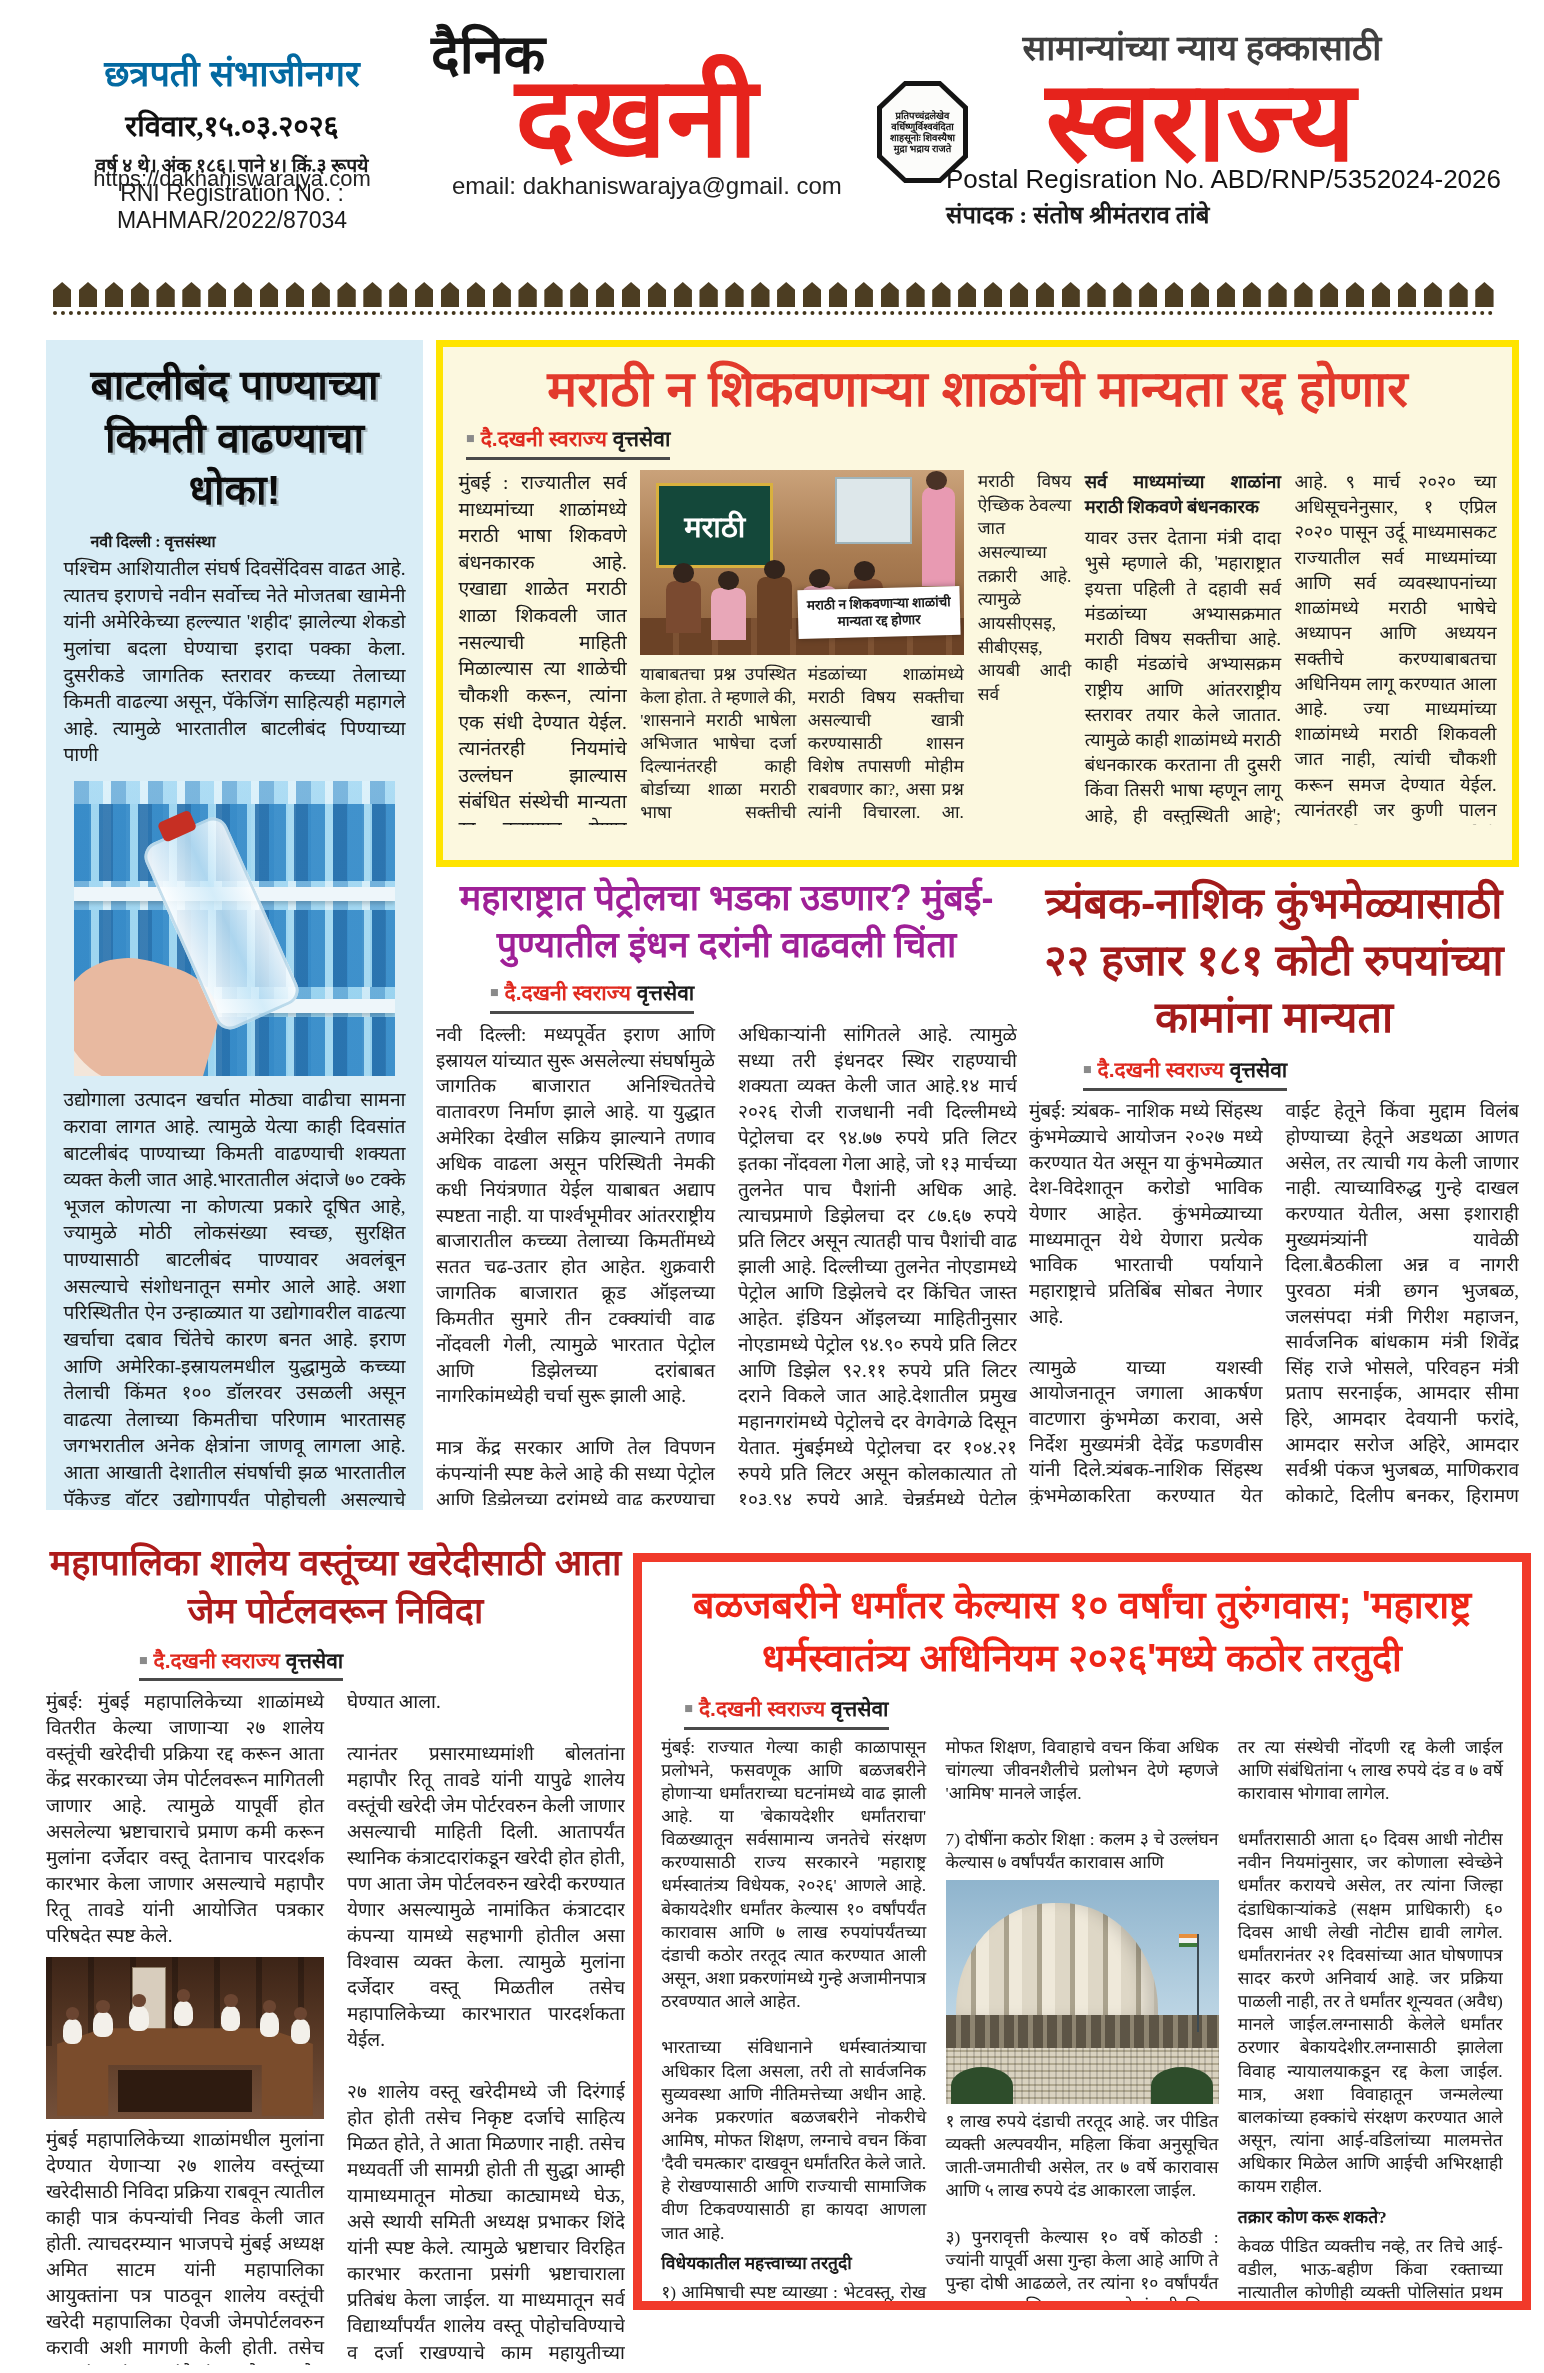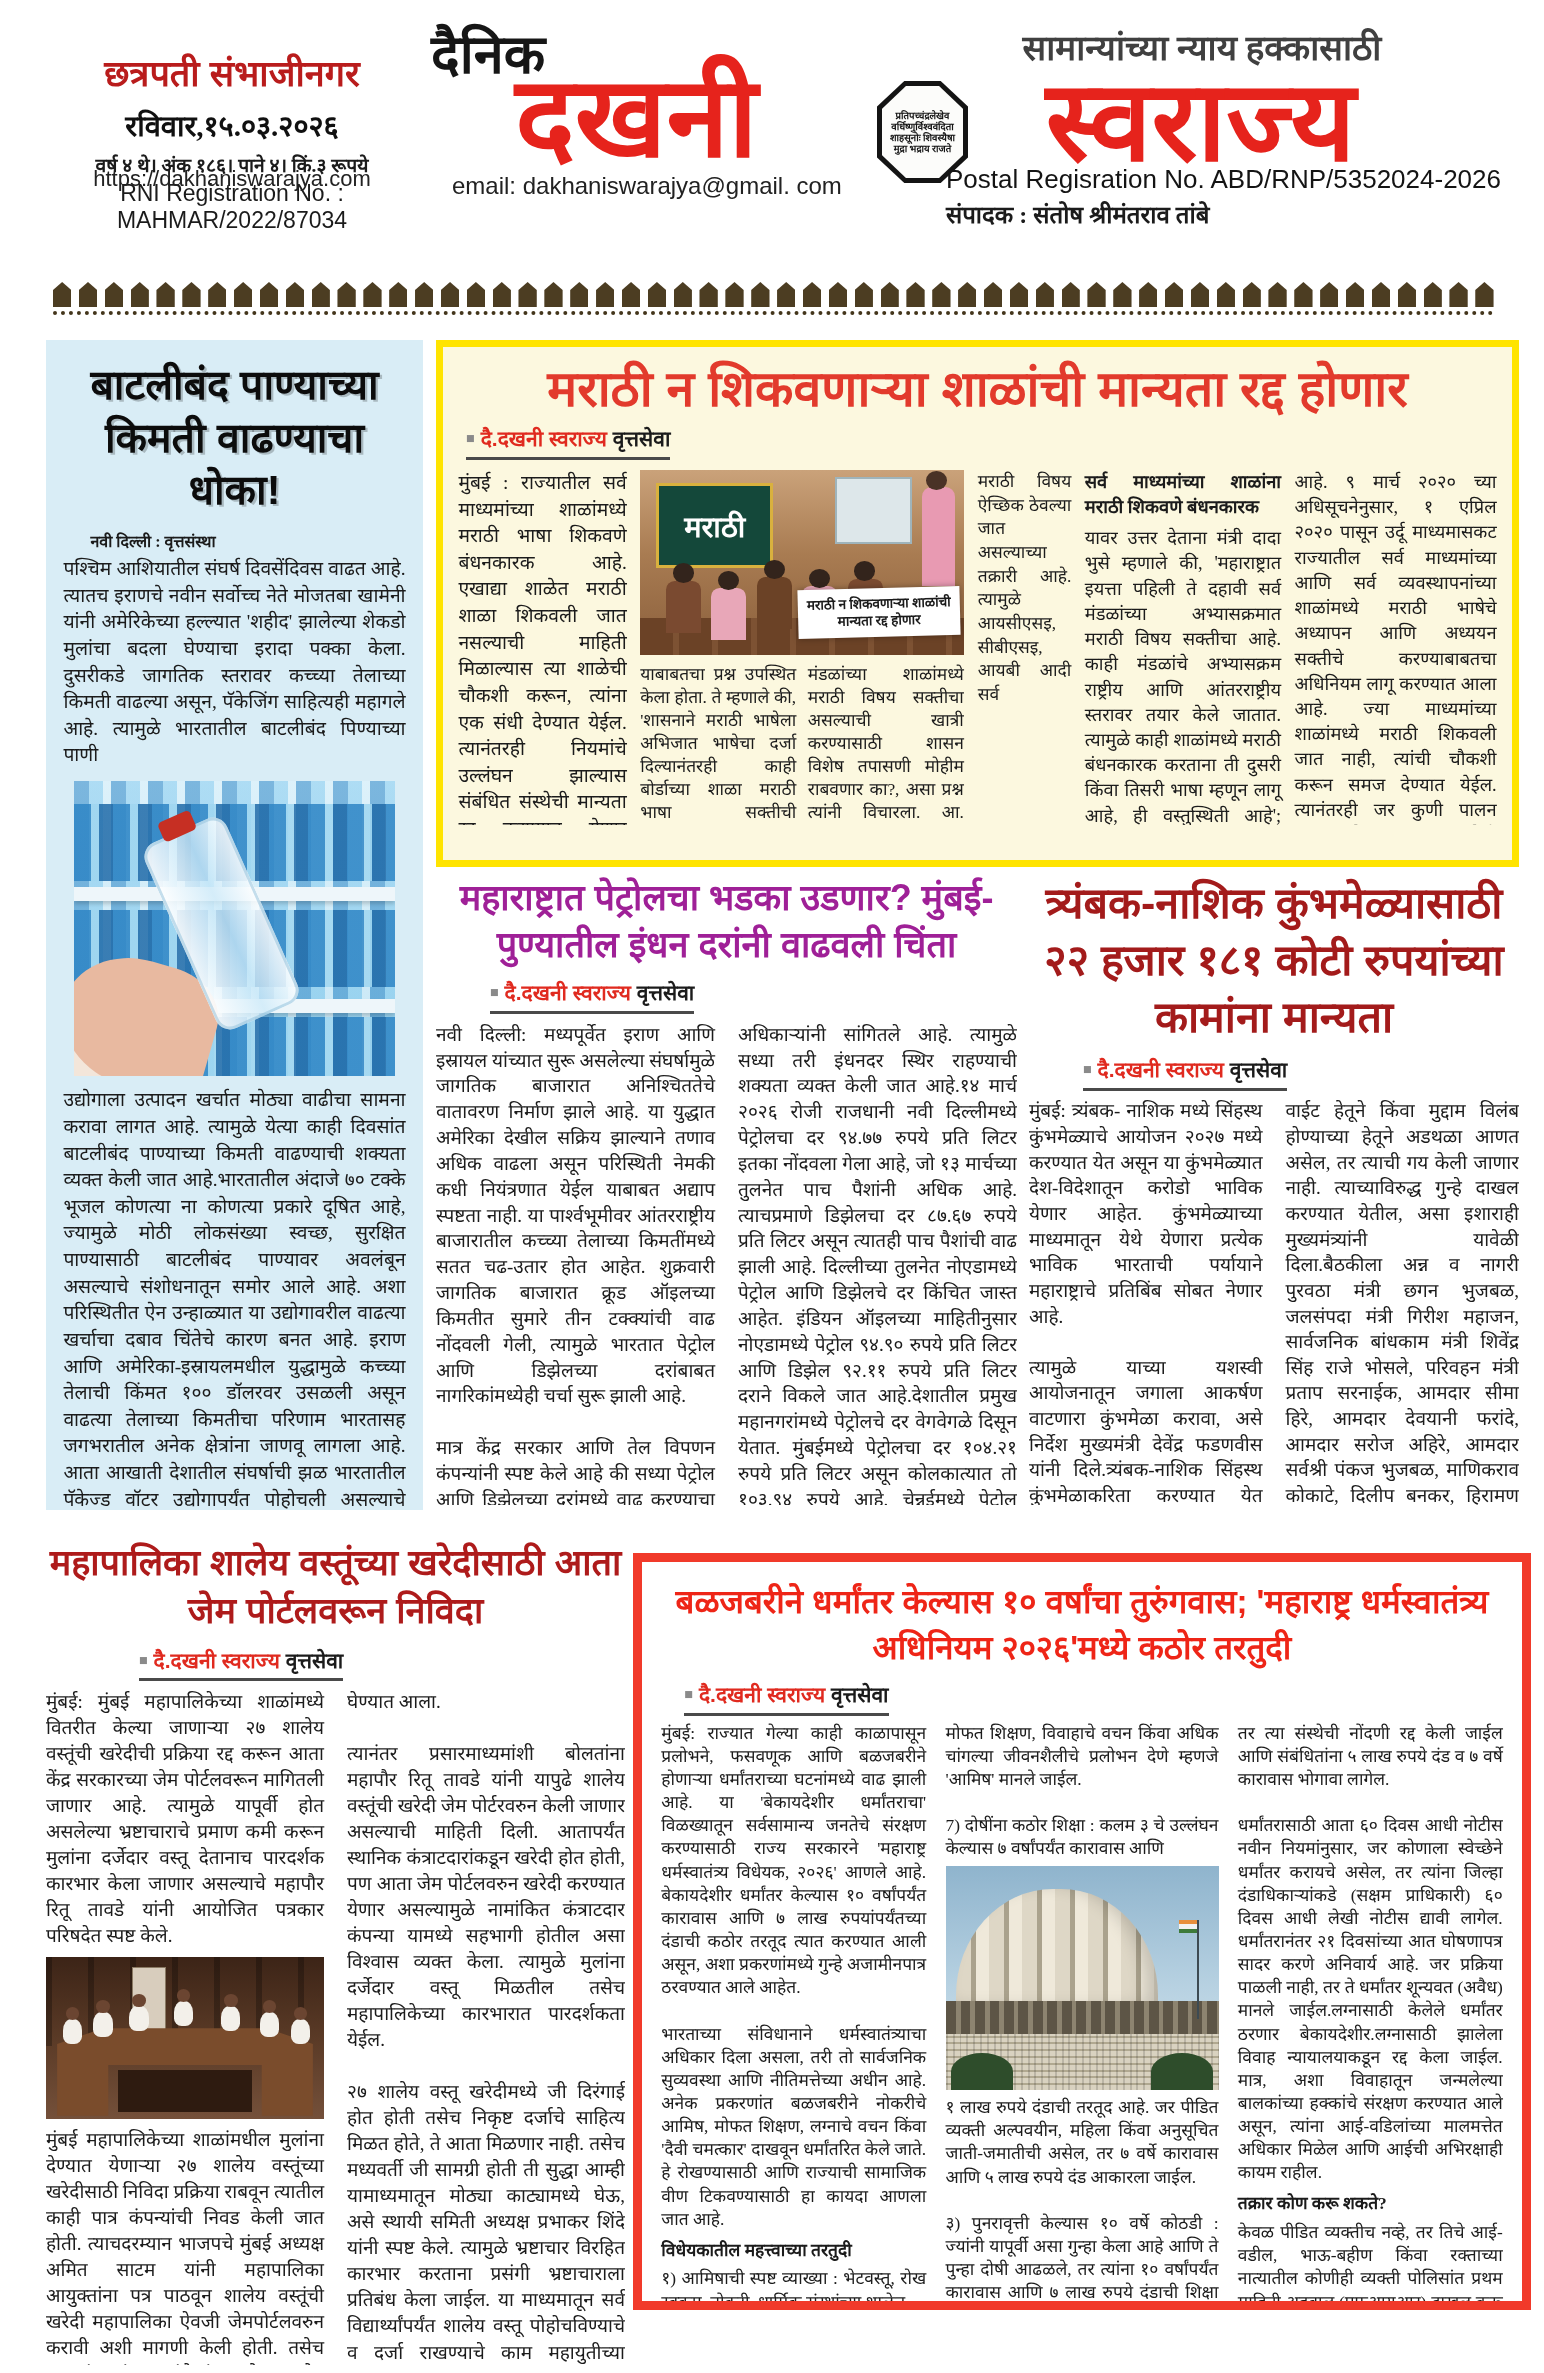--- a/index.html
+++ b/index.html
@@ -4,21 +4,21 @@
 <style>
   html,body{margin:0;padding:0;background:#e9e9e9;}
   .page{position:relative;width:1545px;height:2373px;background:#fff;margin:0 auto;overflow:hidden;
         font-family:"Liberation Serif","DejaVu Serif",serif;color:#1b1b1b;}
   .abs{position:absolute;}
   .sans{font-family:"Liberation Sans","DejaVu Sans",sans-serif;}
   .jt{white-space:pre-line;text-align:justify;}
 
   
   .city-block{left:39px;top:48px;width:386px;text-align:center;}
-  .city{font-size:36px;font-weight:bold;color:#b91c1c;}
+  .city{font-size:36px;font-weight:bold;color:#0369a1;}
   .mdate{font-size:29px;font-weight:bold;color:#101010;margin-top:7.7px;}
   .issue{font-size:19.3px;font-weight:bold;margin-top:7.7px;}
   .rni{font-size:23px;margin-top:1.9px;font-family:"Liberation Sans",sans-serif;}
   .website{left:39px;top:166px;width:386px;text-align:center;font-size:22px;font-family:"Liberation Sans",sans-serif;color:#222;}
   .daily{left:431px;top:27px;font-size:54px;font-weight:bold;color:#161616;line-height:1;}
   .mword{color:#e6231c;font-weight:800;font-size:112px;line-height:1;text-align:center;}
   .word1{left:400px;top:62px;width:473px;}
   .word2{left:969px;top:66px;width:463px;}
   .tagline{left:975px;top:23px;width:454px;text-align:center;font-size:35px;font-weight:bold;color:#404040;}
   .seal{left:877px;top:81px;width:91px;height:102px;}
@@ -106,21 +106,21 @@
   .fm-panel{position:absolute;inset:0 0 45% 0;background:repeating-linear-gradient(90deg,rgba(0,0,0,.28) 0 5.8px,transparent 5.8px 42px);}
   .fm-door{position:absolute;left:31%;top:6%;width:12%;height:40%;background:#d8cdbd;border:1.9px solid #8a7a64;box-sizing:border-box;}
   .fm-table{position:absolute;left:4%;right:4%;bottom:2%;height:54%;background:#7a4c2c;
             clip-path:polygon(0 18%,18% 0,82% 0,100% 18%,100% 100%,80% 100%,80% 42%,20% 42%,20% 100%,0 100%);}
   .fm-well{position:absolute;left:26%;right:26%;bottom:4%;height:26%;background:#2e1b10;}
   .fm-p{position:absolute;width:19.3px;height:25px;background:#f3f0ea;border-radius:45% 45% 7.7px 7.7px;}
   .fm-p::before{content:'';position:absolute;top:-11.6px;left:2.9px;width:13.5px;height:12.6px;border-radius:50%;background:#6b4531;}
 
   
   .dharma-box{left:633px;top:1553px;width:898px;height:757px;border:9.7px solid #f13a2a;box-sizing:border-box;background:#fff;padding:11.6px 19.3px;overflow:hidden;}
-  .dharma-head{font-family:"Liberation Sans",sans-serif;font-size:33px;line-height:1.38;font-weight:800;color:#ee2517;text-align:center;margin-top:5.8px;}
+  .dharma-head{font-family:"Liberation Sans",sans-serif;font-size:38px;line-height:1.38;font-weight:800;color:#ee2517;text-align:center;margin-top:5.8px;}
   .dharma-byline{margin:9.7px 0 5.8px 23px;}
   .cols3{display:flex;gap:19.3px;margin-top:3.9px;}
   .cols3 > div{width:273px;font-size:17.4px;line-height:1.33;}
   .subhead{font-weight:bold;margin:7.7px 0 5.8px 0;white-space:pre-line;}
   .fig-bldg{width:273px;height:224px;margin:5.8px 0;background:linear-gradient(180deg,#8fb4cd 0%,#b8d2e2 55%,#d8e6ee 100%);}
   .fb-dome{position:absolute;left:4%;top:10%;width:74%;height:56%;
            background:repeating-linear-gradient(90deg,#ded7c6 0 15.4px,#aaa28d 15.4px 20px,#efe9da 20px 33px);
            border-radius:48% 48% 10% 10% / 85% 85% 8% 8%;box-shadow:inset -11.6px -5.8px 17.4px rgba(0,0,0,.18);}
   .fb-drum{position:absolute;left:0;right:0;top:60%;height:15%;background:repeating-linear-gradient(90deg,#5d5546 0 9.7px,#8d8470 9.7px 14.5px);}
   .fb-base{position:absolute;left:0;right:0;bottom:0;height:25%;background:repeating-linear-gradient(0deg,#d9d2c0 0 4.8px,#b0a890 4.8px 6.8px);}

